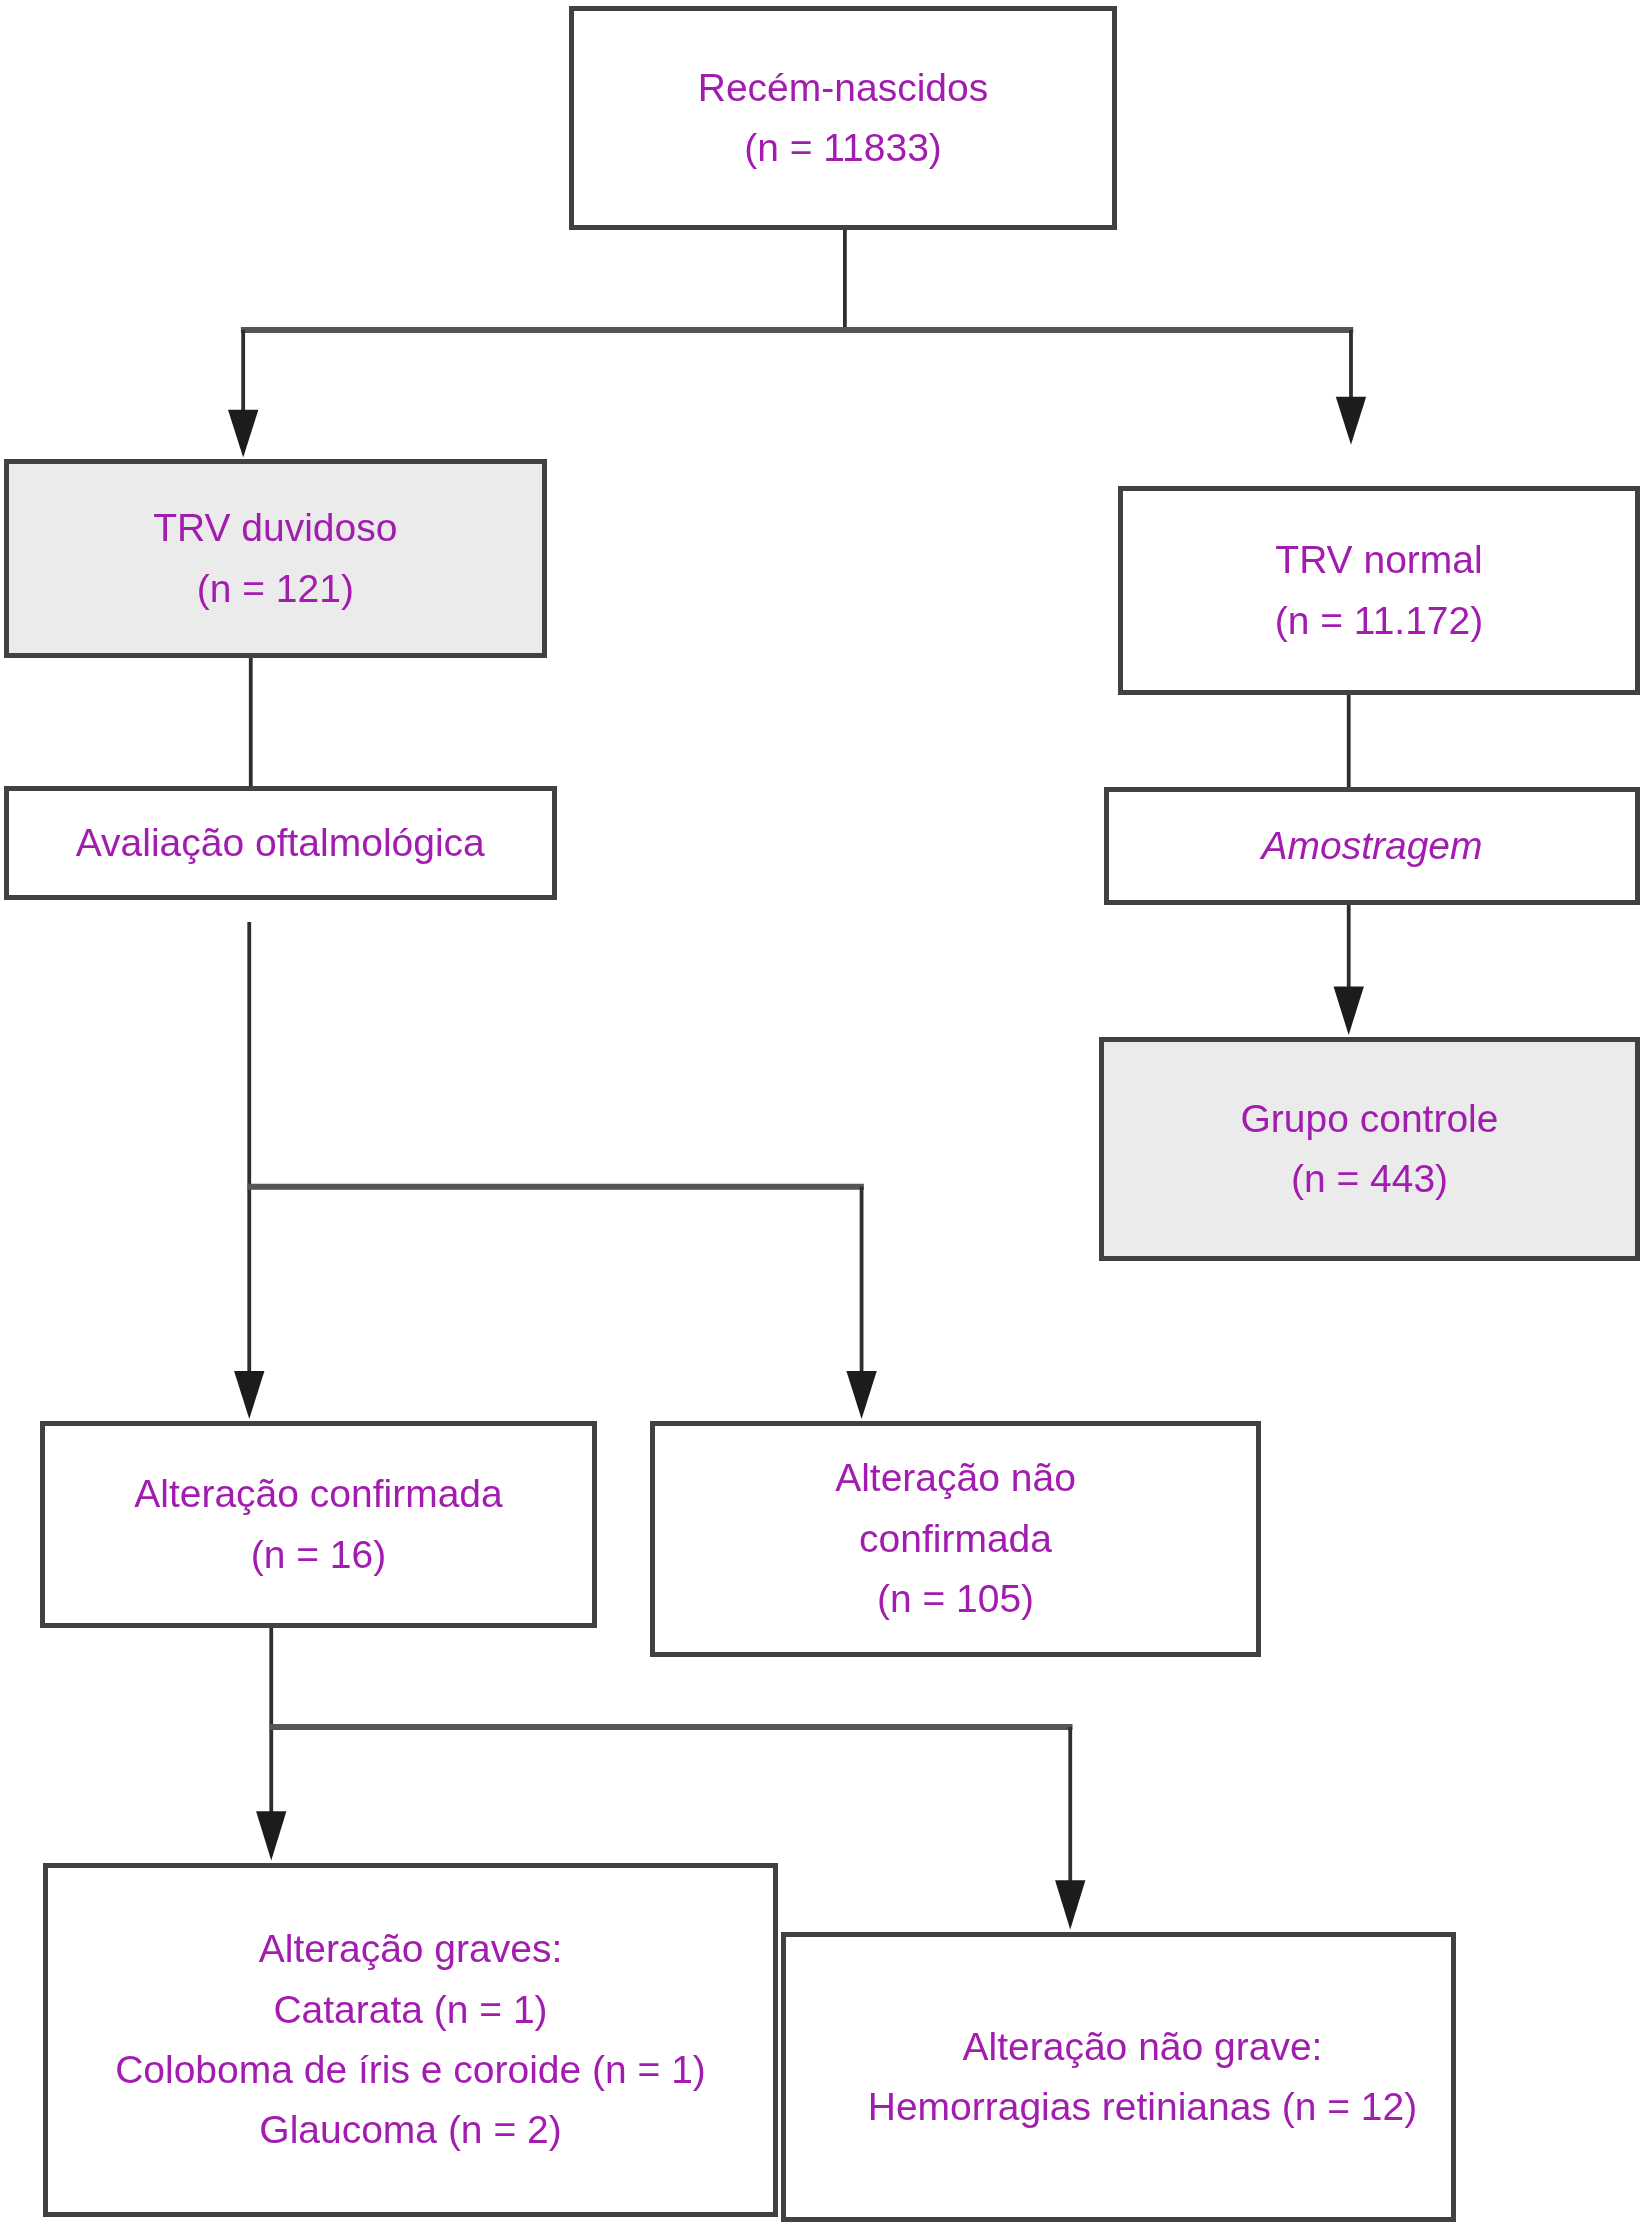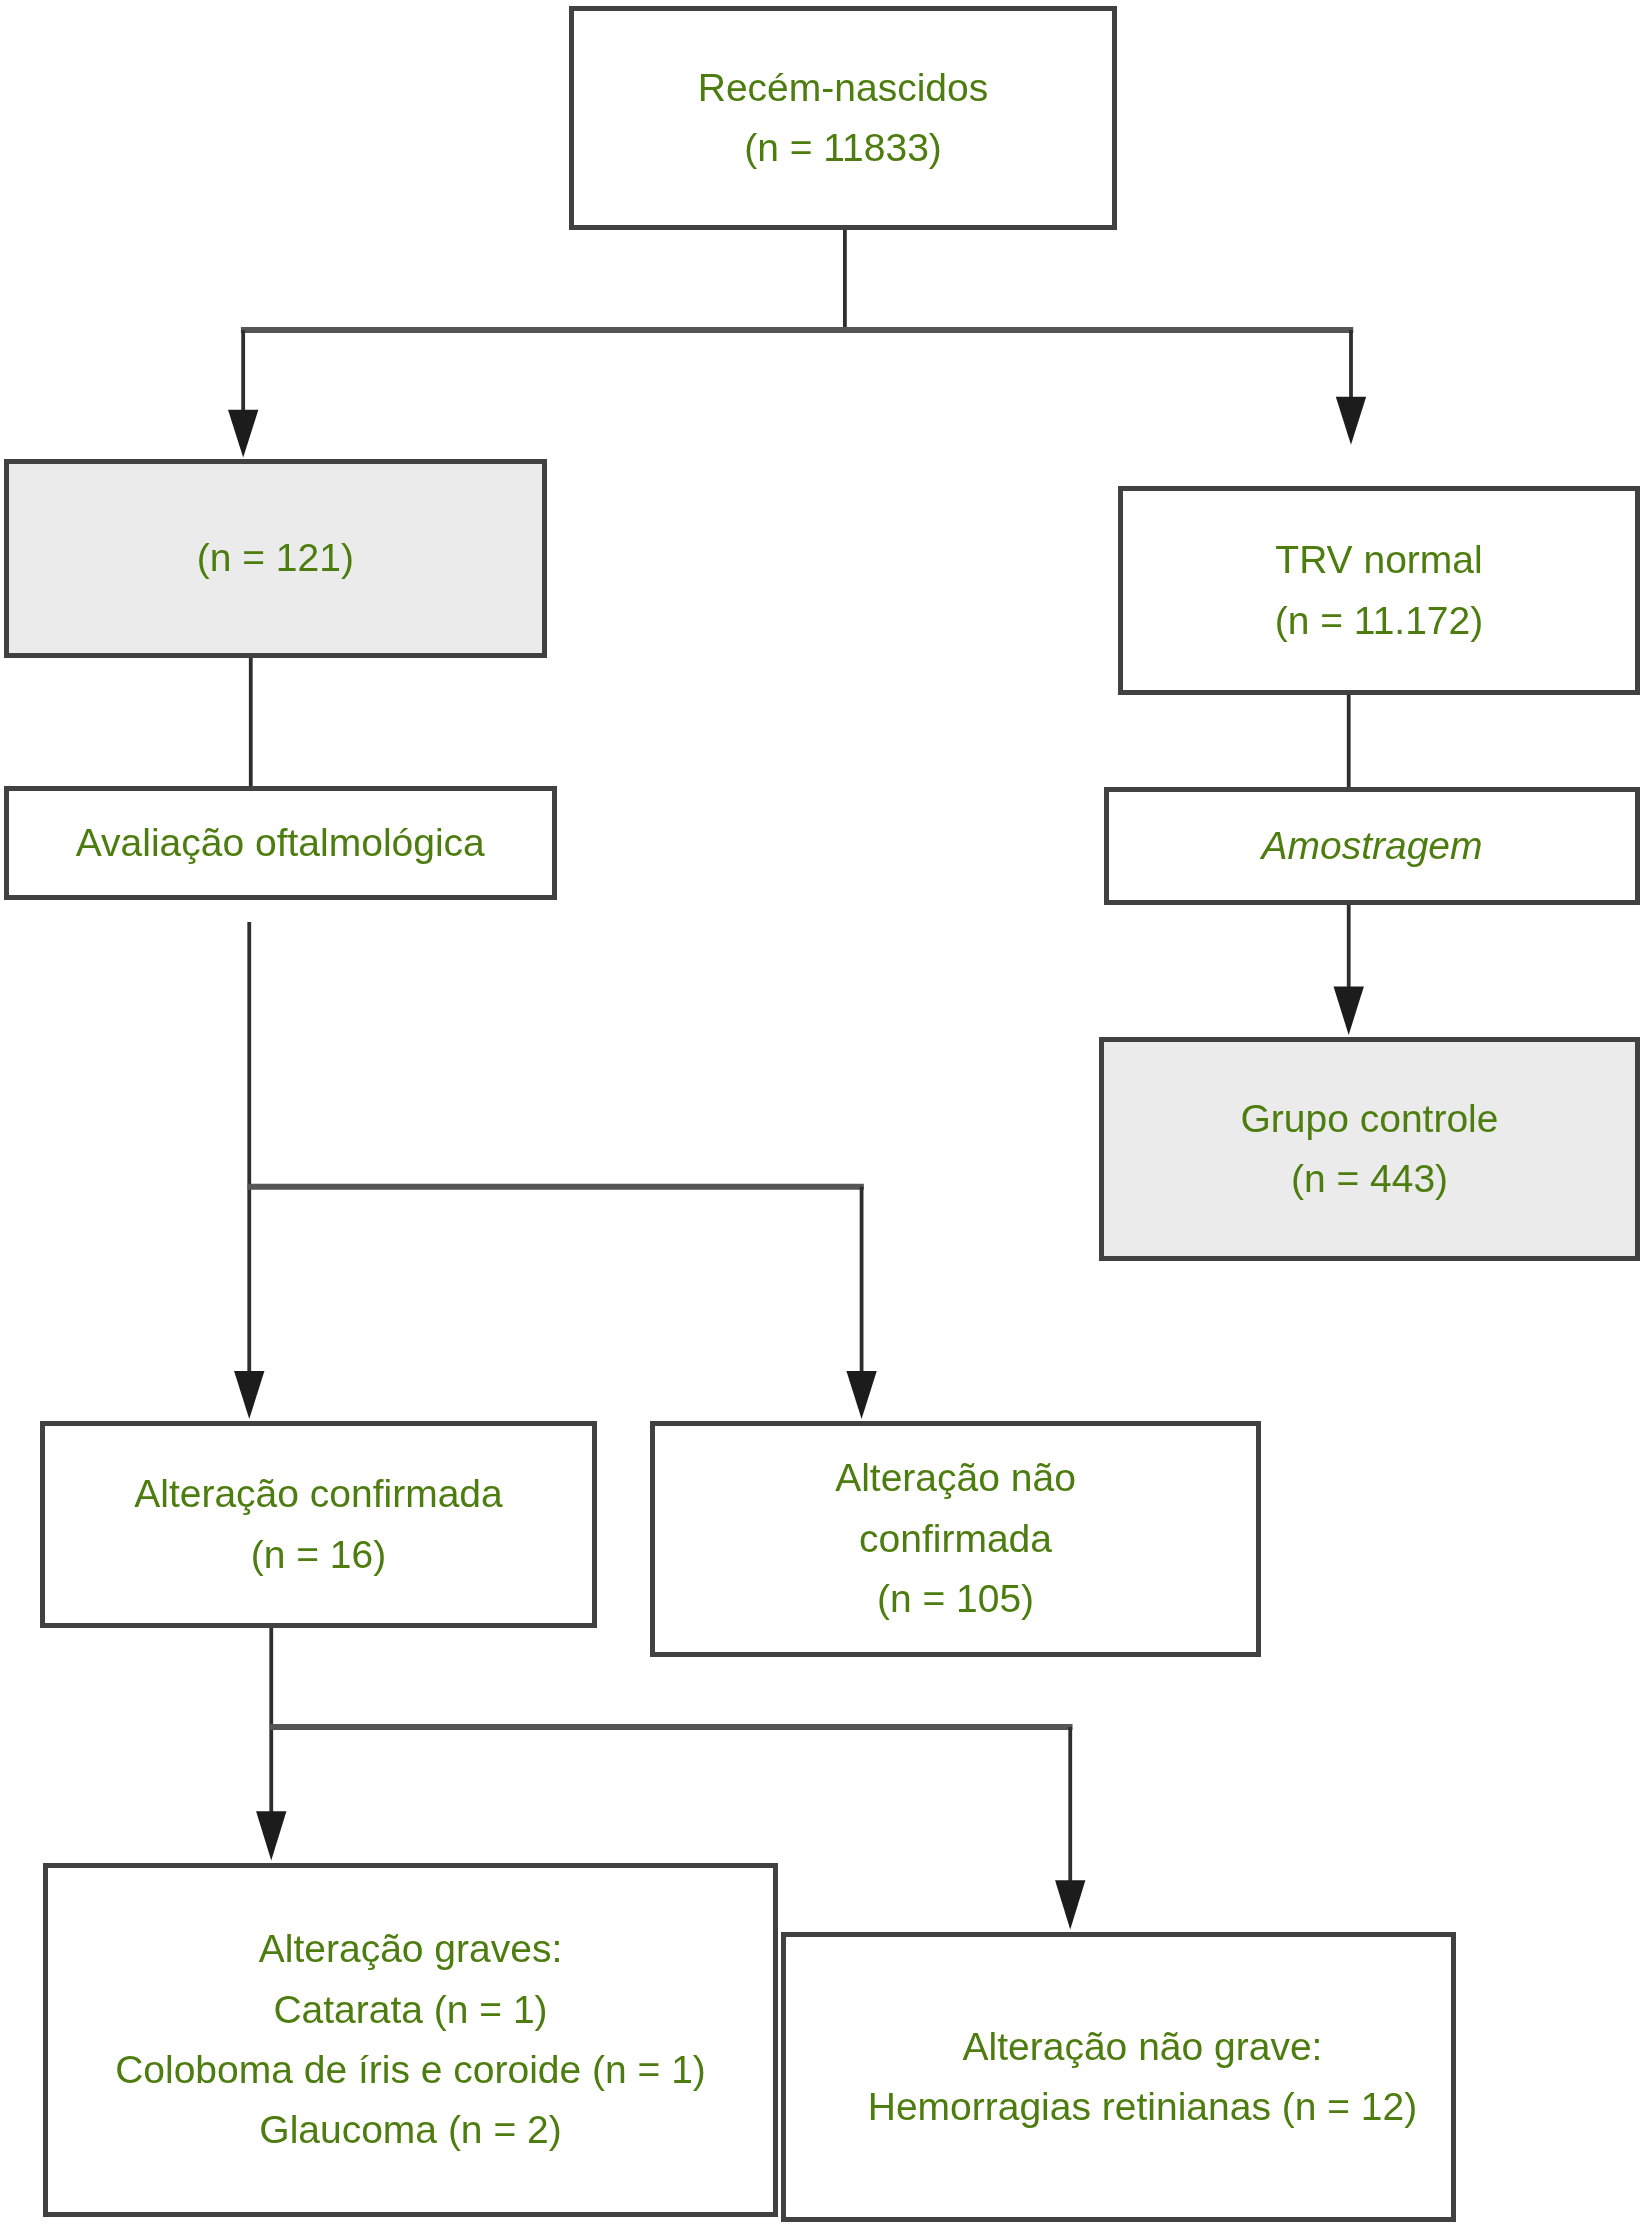--- a/index.html
+++ b/index.html
@@ -6,21 +6,21 @@
     margin: 0;
     padding: 0;
     background: #ffffff;
   }
   #canvas {
     position: relative;
     width: 1645px;
     height: 2227px;
     background: #ffffff;
     font-family: "Liberation Sans", "DejaVu Sans", sans-serif;
-    color: #4d7c0f;
+    color: #a21caf;
   }
   #connectors {
     position: absolute;
     left: 0;
     top: 0;
     width: 1645px;
     height: 2227px;
     pointer-events: none;
   }
   .box {
@@ -76,20 +76,21 @@
     <line x1="1410" y1="2276" x2="1410" y2="2483" stroke="#2e2e2e" stroke-width="5"></line>
     <polygon points="1390,2478 1430,2478 1410,2543" fill="#1c1c1c"></polygon>
   </svg>
 
   <div class="box" style="left: 569px; top: 6px; width: 548px; height: 224px; background-color: rgb(255, 255, 255);">
     <div class="ln">Recém-nascidos</div>
     <div class="ln">(n = 11833)</div>
   </div>
 
   <div class="box" style="left: 3.8px; top: 459px; width: 543px; height: 199px; background-color: rgb(235, 235, 235);">
+    <div class="ln">TRV duvidoso</div>
     <div class="ln">(n = 121)</div>
   </div>
 
   <div class="box" style="left: 1118px; top: 446px; width: 522px; height: 209px; background-color: rgb(255, 255, 255); margin-top: 40px;">
     <div class="ln">TRV normal</div>
     <div class="ln">(n = 11.172)</div>
   </div>
 
   <div class="box" style="left: 3.8px; top: 786px; width: 553px; height: 114px; background-color: rgb(255, 255, 255);">
     <div class="ln">Avaliação oftalmológica</div>

